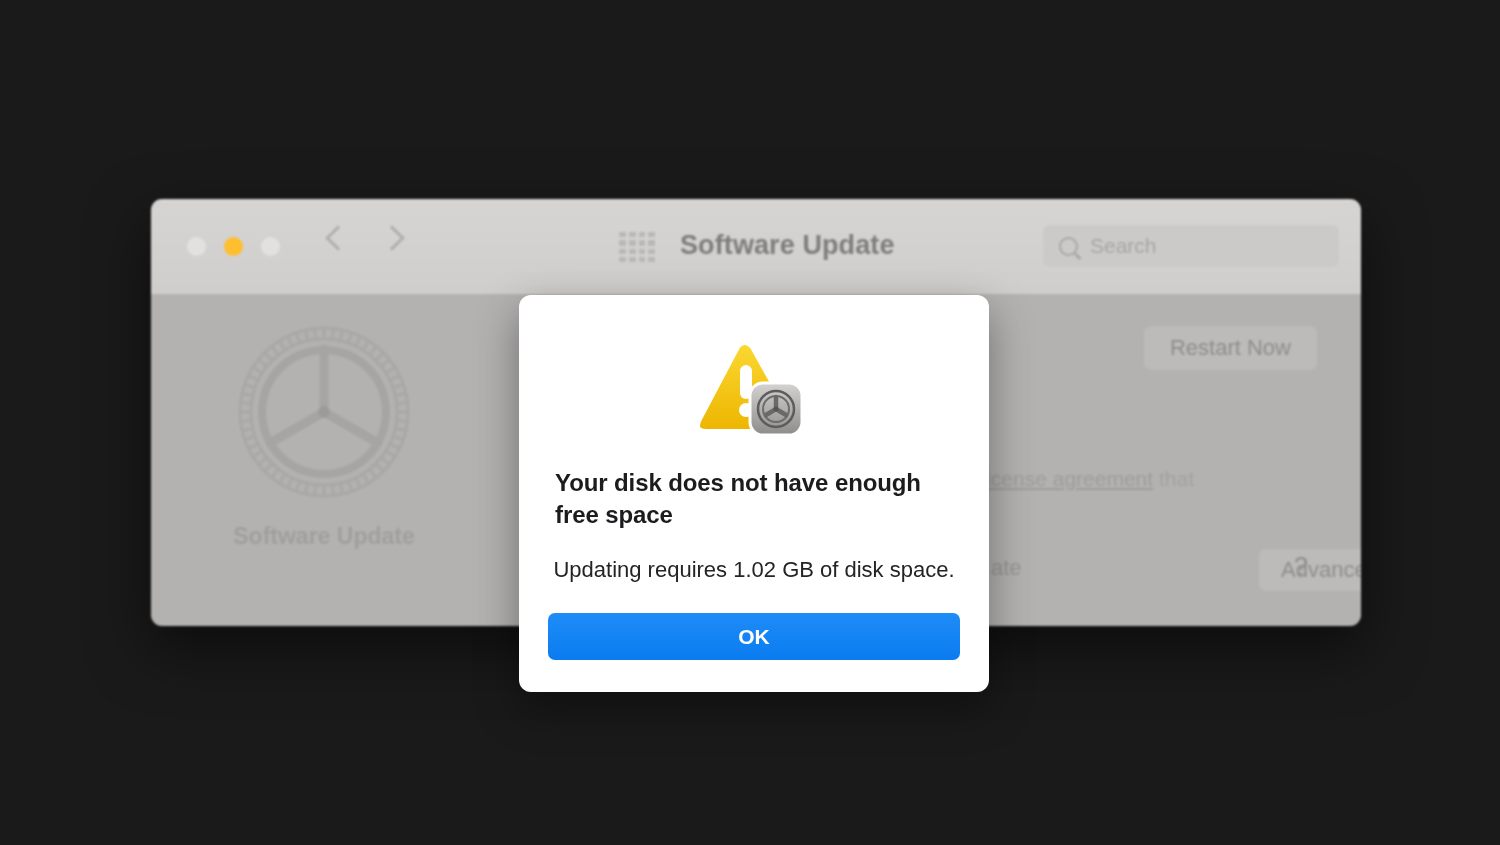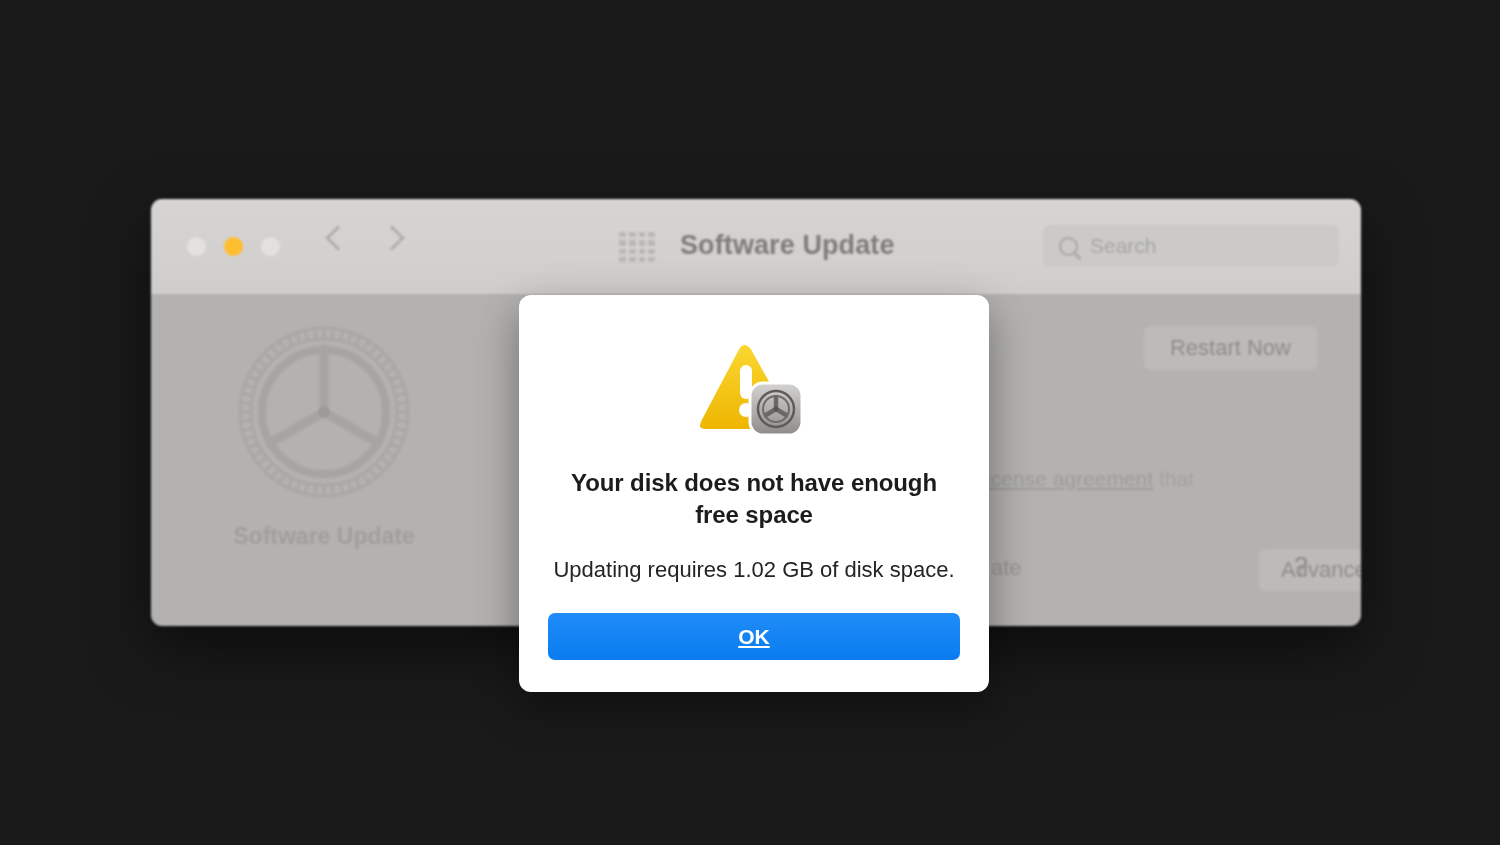--- a/index.html
+++ b/index.html
@@ -242,21 +242,20 @@
     transform: translateX(-50%);
     width: 124px;
     height: 110px;
   }
 
   #alert-title {
     position: absolute;
     left: 36px;
     right: 36px;
     top: 172px;
-    text-align: center;
     font-size: 24px;
     font-weight: 700;
     color: #1c1c1e;
     line-height: 1.32;
     letter-spacing: -0.1px;
   }
 
   #alert-message {
     position: absolute;
     left: 22px;
@@ -275,21 +274,20 @@
     height: 47px;
     border: none;
     border-radius: 7px;
     background: linear-gradient(180deg, #1f8cf7 0%, #0a7cf0 100%);
     color: #ffffff;
     font-family: "Liberation Sans", sans-serif;
     font-size: 21px;
     font-weight: 600;
     cursor: pointer;
     padding: 0;
-    text-decoration: underline;
   }
 </style>
 </head>
 <body>
 
 <div id="desktop">
 
   <div id="prefs-window">
 
     <div id="titlebar">

